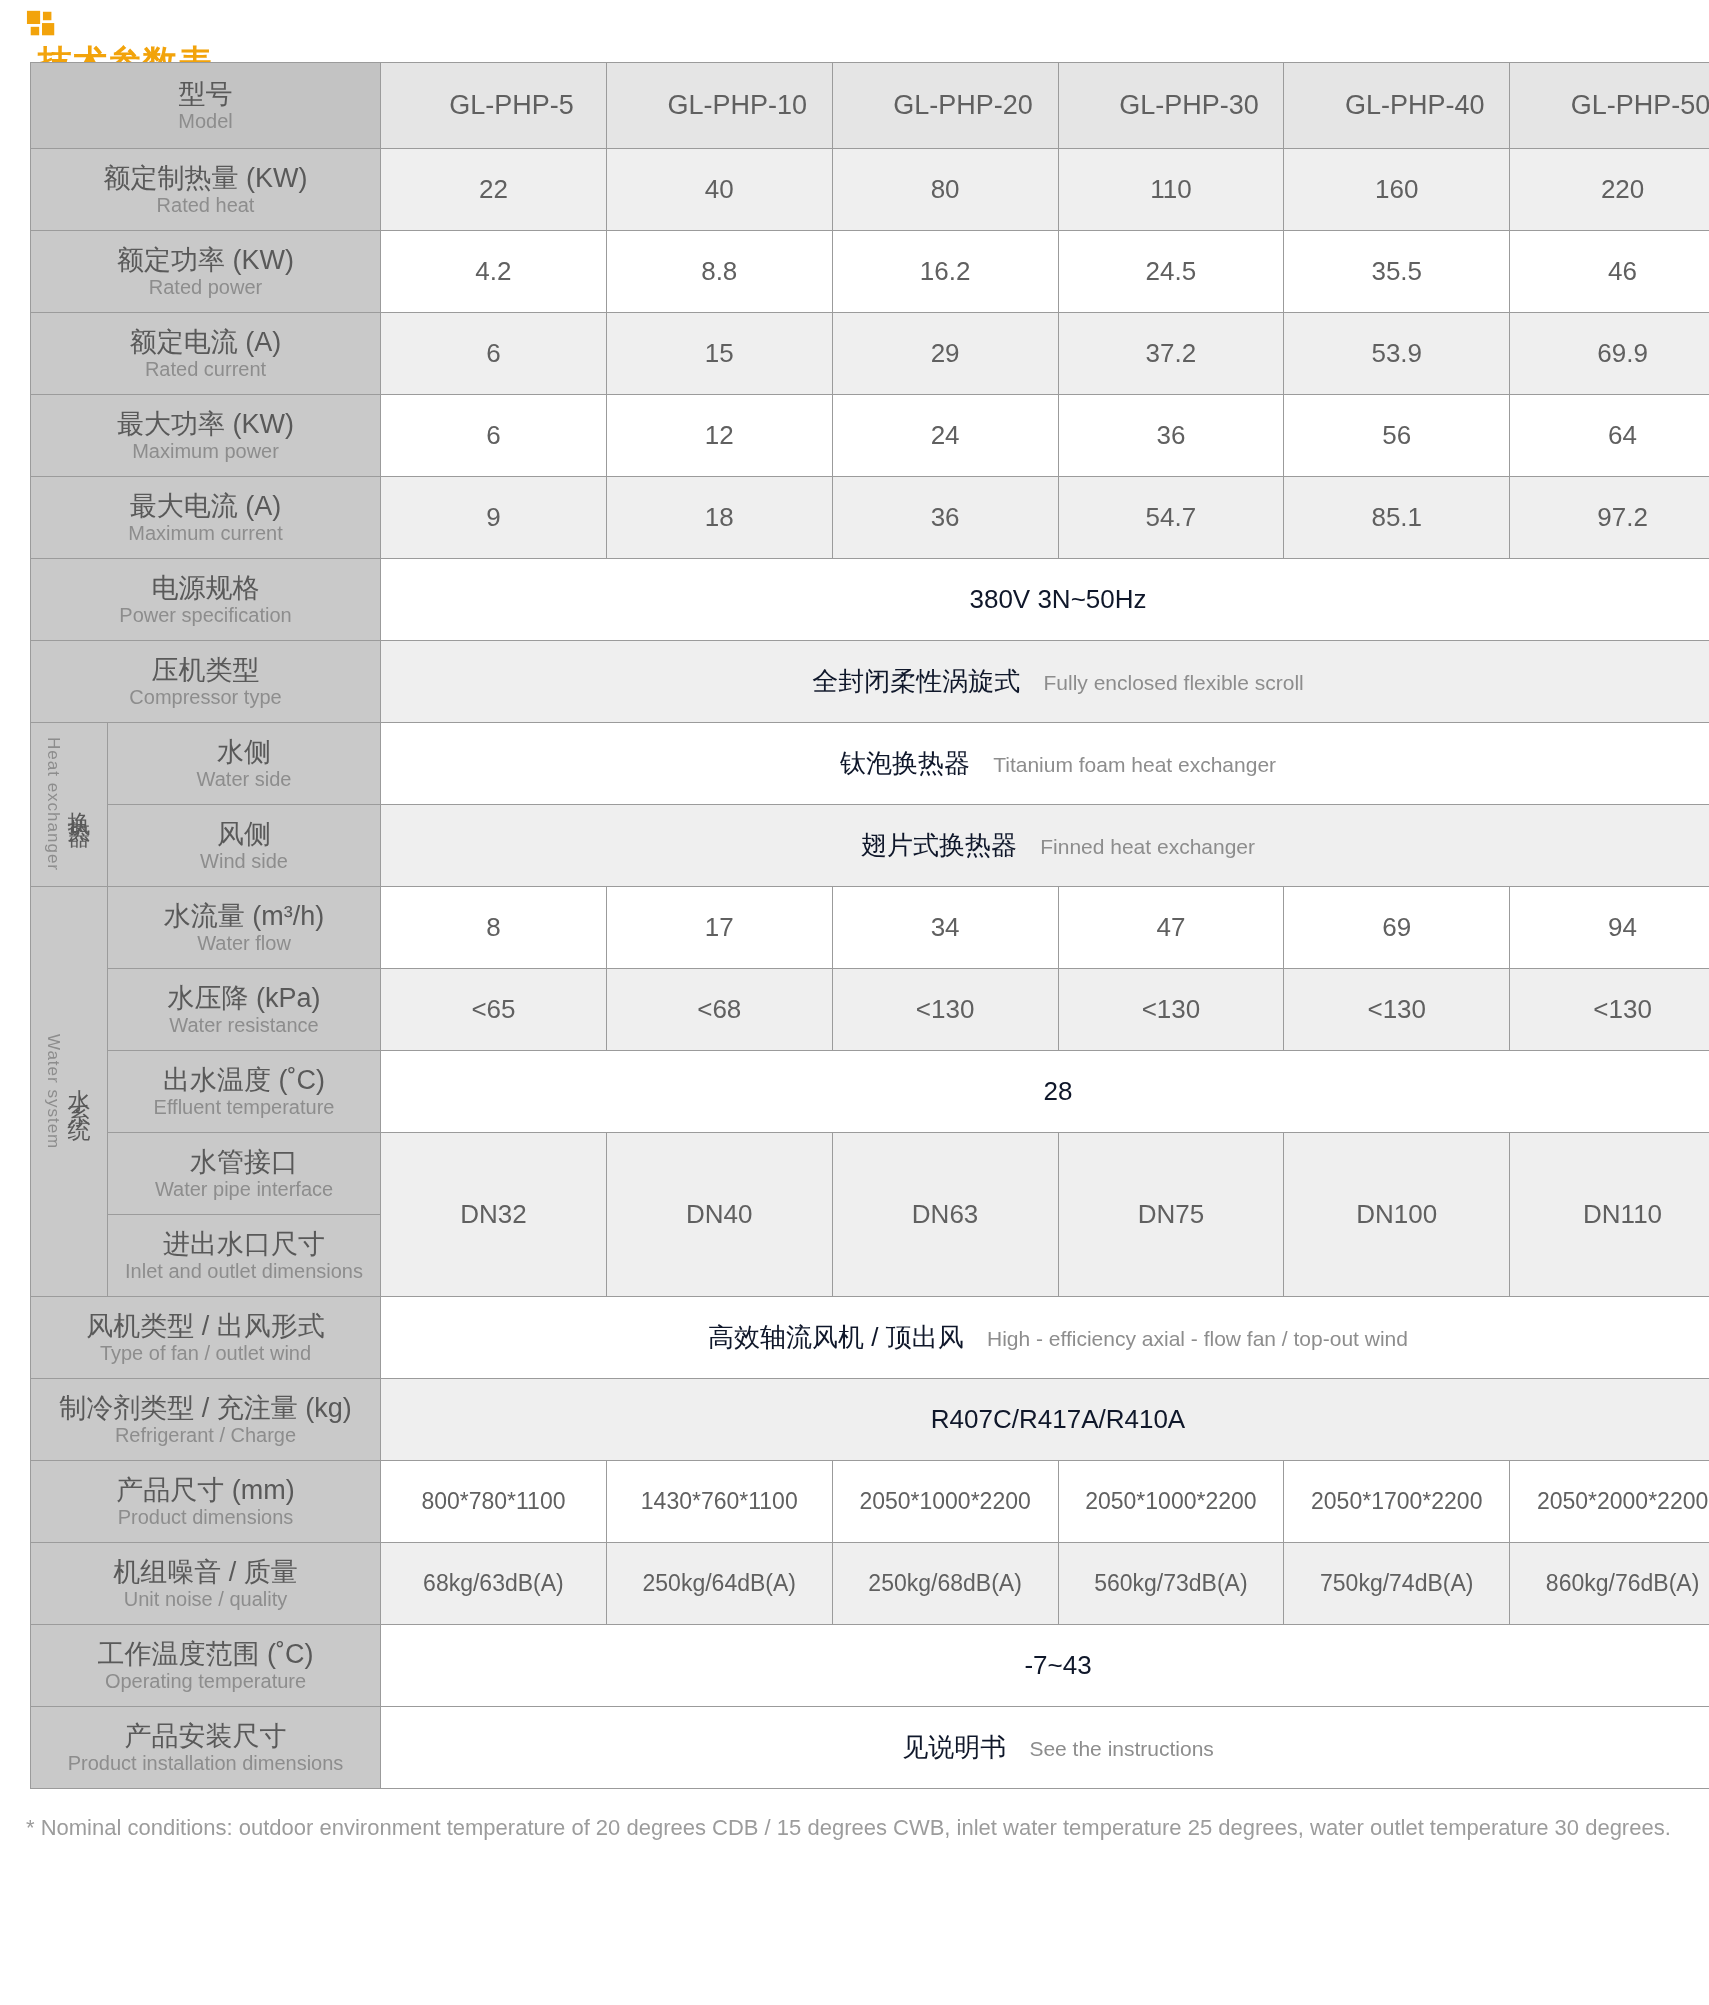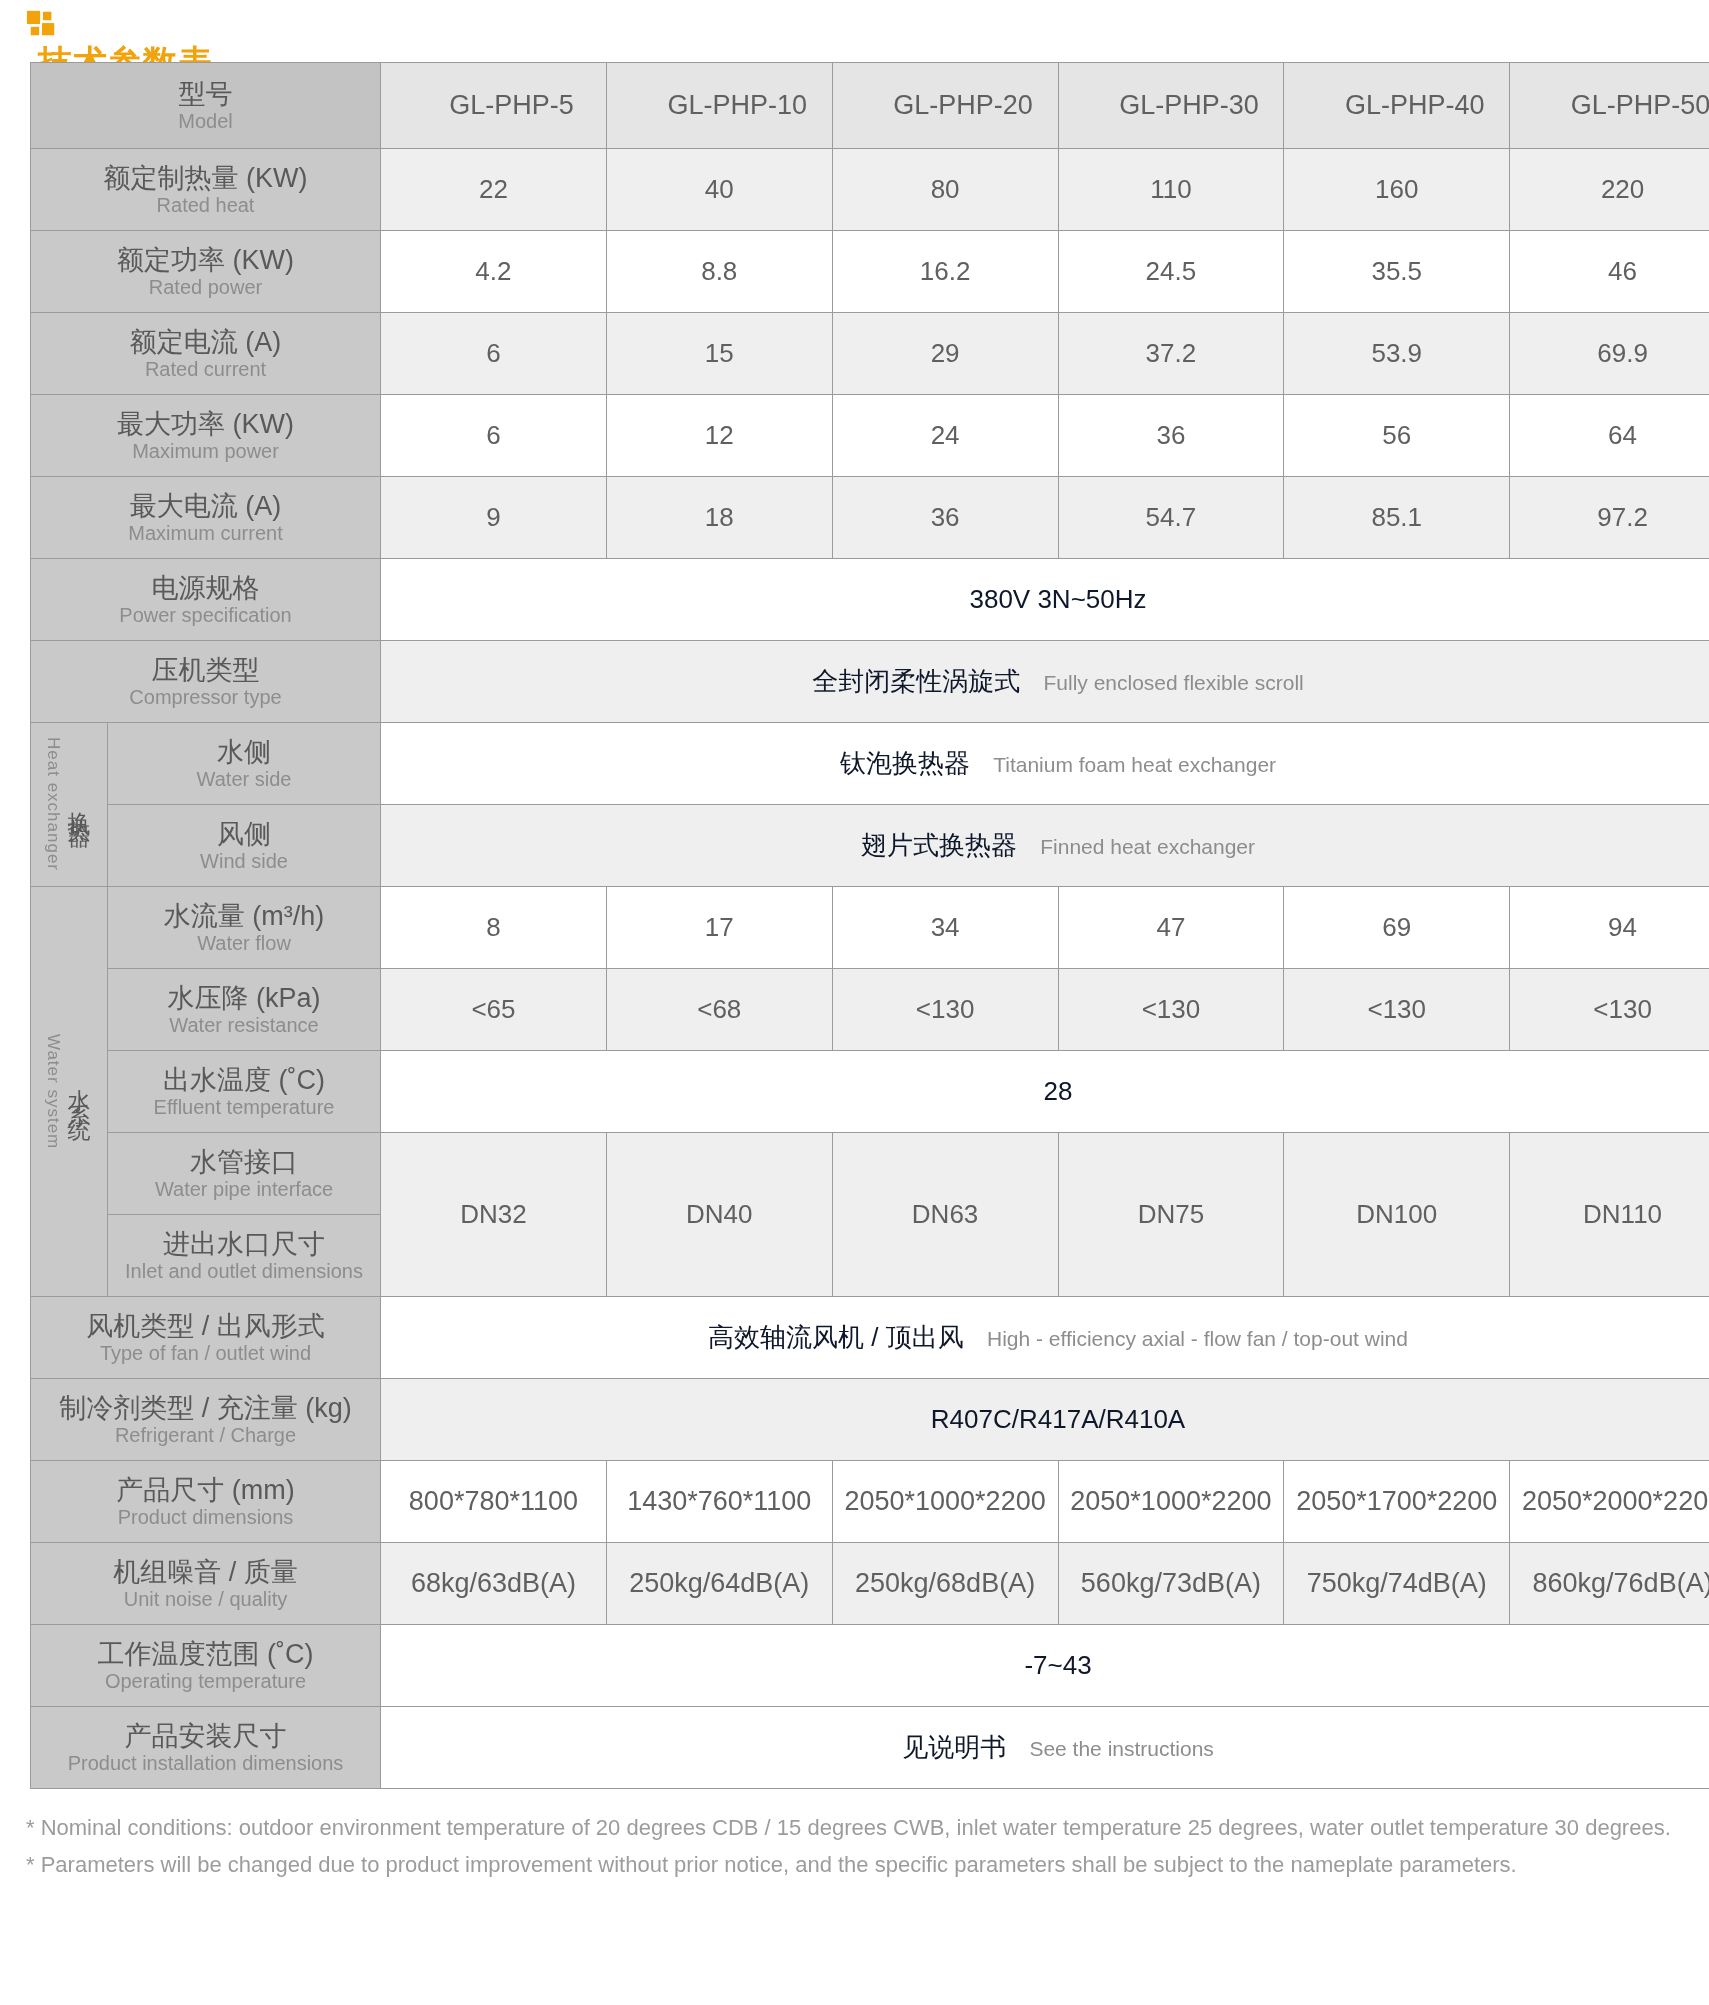--- a/index.html
+++ b/index.html
@@ -34,21 +34,21 @@
   
   td.grp{background:#c9c9c9;padding:0;}
   .grpwrap{display:flex;flex-direction:row;align-items:center;justify-content:center;gap:2px;}
   .gen{writing-mode:vertical-rl;color:#8d8d8d;font-size:17px;letter-spacing:1px;}
   .gzh{writing-mode:vertical-rl;text-orientation:upright;color:#595959;font-size:23px;letter-spacing:7px;}
   .gzh.wide{letter-spacing:14px;}
   
   td.v{background:#ffffff;color:#606060;font-size:26px;}
   tr.light td.v{background:#efefef;}
   thead td.v{background:#e5e5e5;font-size:27px;padding-left:40px;}
-  td.v.sm{font-size:27px;}
+  td.v.sm{font-size:23px;}
   .vzh{color:#0f172a;font-size:26px;}
   .ven{color:#8d8d8d;font-size:21px;margin-left:16px;}
   
   .foot{position:absolute;left:26px;top:1806px;width:1658px;}
   .fzh{margin:0 0 7px 0;color:#6e6e6e;font-size:24px;line-height:33px;}
   .fen{margin:6px 0 0 0;color:#9c9c9c;font-size:22px;line-height:31px;}
 </style>
 </head>
 <body>
 
@@ -311,14 +311,13 @@
       <td colspan="6" class="v">
         <span class="vzh">见说明书</span>
         <span class="ven">See the instructions</span>
       </td>
     </tr>
   </tbody>
 </table>
 
 <div class="foot">
   <p class="fen">* Nominal conditions: outdoor environment temperature of 20 degrees CDB / 15 degrees CWB, inlet water temperature 25 degrees, water outlet temperature 30 degrees.</p>
-  <p class="fen">* Parameters will be changed due to product improvement without prior notice, and the specific parameters shall be subject to the nameplate parameters.</p>
 </div>
 
 </body></html>

